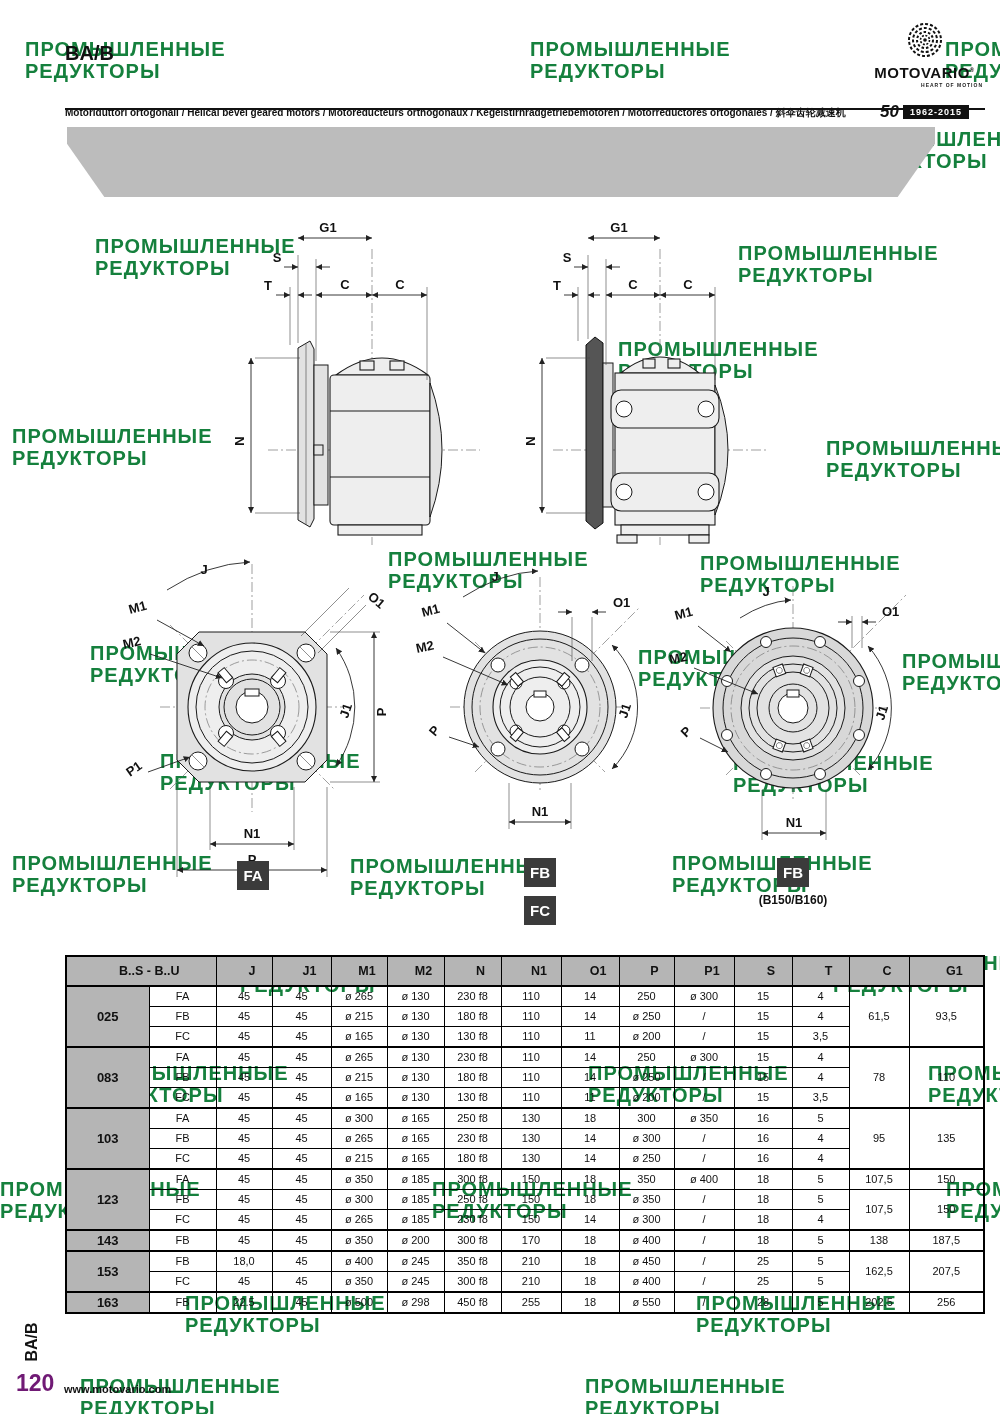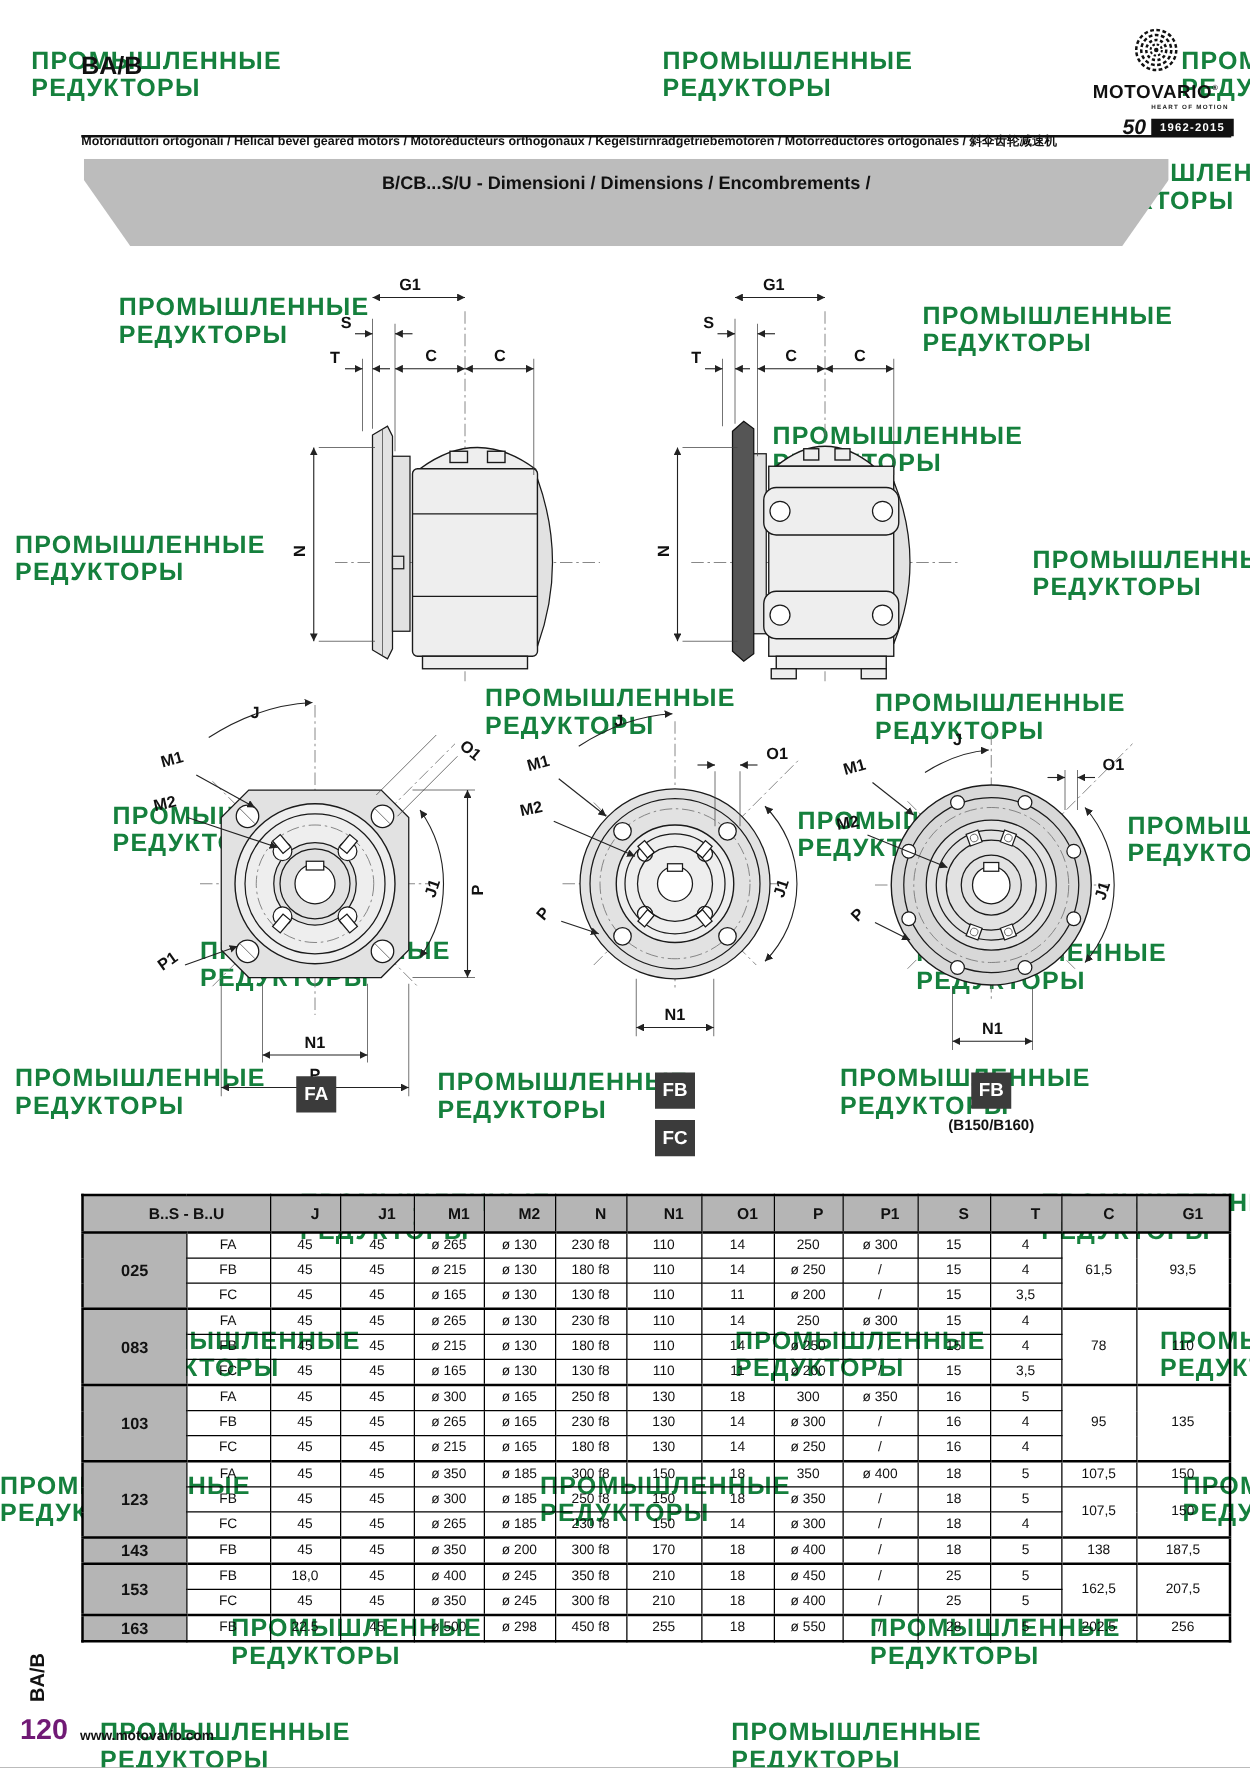--- a/index.html
+++ b/index.html
@@ -11,21 +11,21 @@
   .content{position:absolute;inset:0;z-index:1;}
   .abs{position:absolute;}
 
   
   .doc-title{left:65px;top:42px;font-size:20px;font-weight:bold;color:#111;}
   .doc-sub{left:65px;top:88px;font-size:10px;font-weight:bold;color:#111;width:790px;margin-top:18px;}
   .hrule{left:65px;top:108px;width:920px;height:2px;background:#111;}
   .logo-block{left:862px;top:22px;width:125px;height:84px;text-align:center;color:#111;}
   .logo-brand{font-size:15px;font-weight:bold;letter-spacing:.5px;margin-top:2px;}
   .logo-tag{font-size:5px;font-weight:bold;letter-spacing:1px;text-align:right;margin:1px 4px 0 0;color:#222;}
-  .logo-anniv{display:flex;align-items:center;justify-content:flex-end;margin-top:3px;gap:4px;}
+  .logo-anniv{display:flex;align-items:center;justify-content:center;margin-top:14px;gap:4px;}
   .logo-50{font-size:17px;font-weight:bold;font-style:italic;}
   .logo-years{background:#111;color:#fff;font-size:9px;font-weight:bold;padding:2px 7px;letter-spacing:1px;}
 
   
   .banner{left:67px;top:127px;width:868px;height:70px;background:#bcbcbc;
           clip-path:polygon(0 0,100% 0,100% 24%,95.7% 100%,4.3% 100%,0 24%);
           text-align:center;color:#111;}
   .banner div{font-size:14.5px;font-weight:bold;line-height:1.5;}
   .banner div:first-child{margin-top:10px;}
 
@@ -212,21 +212,20 @@
       </svg>
       <div class="logo-brand"><span>MOTOVARIO</span><sup style="font-size:6px">®</sup></div>
       <div class="logo-tag">HEART OF MOTION</div>
       <div class="logo-anniv">
         <span class="logo-50">50</span>
         <span class="logo-years">1962-2015</span>
       </div>
     </div>
 
     <div class="abs banner">
-      <div>B/CB...S/U - Dimensioni / Dimensions / Encombrements /</div>
     </div>
 
     <svg class="abs" style="left:180px;top:215px" width="330" height="330" viewBox="0 0 330 330">
       <defs>
         <marker id="a1" viewBox="0 0 10 10" refX="10" refY="5" markerWidth="7" markerHeight="7" orient="auto-start-reverse">
           <path d="M0,0L10,5L0,10z" fill="#222"></path>
           </marker>
       </defs>
       <line class="cl" x1="88" y1="235" x2="300" y2="235"></line>
       <line class="cl" x1="192" y1="34" x2="192" y2="330"></line>

